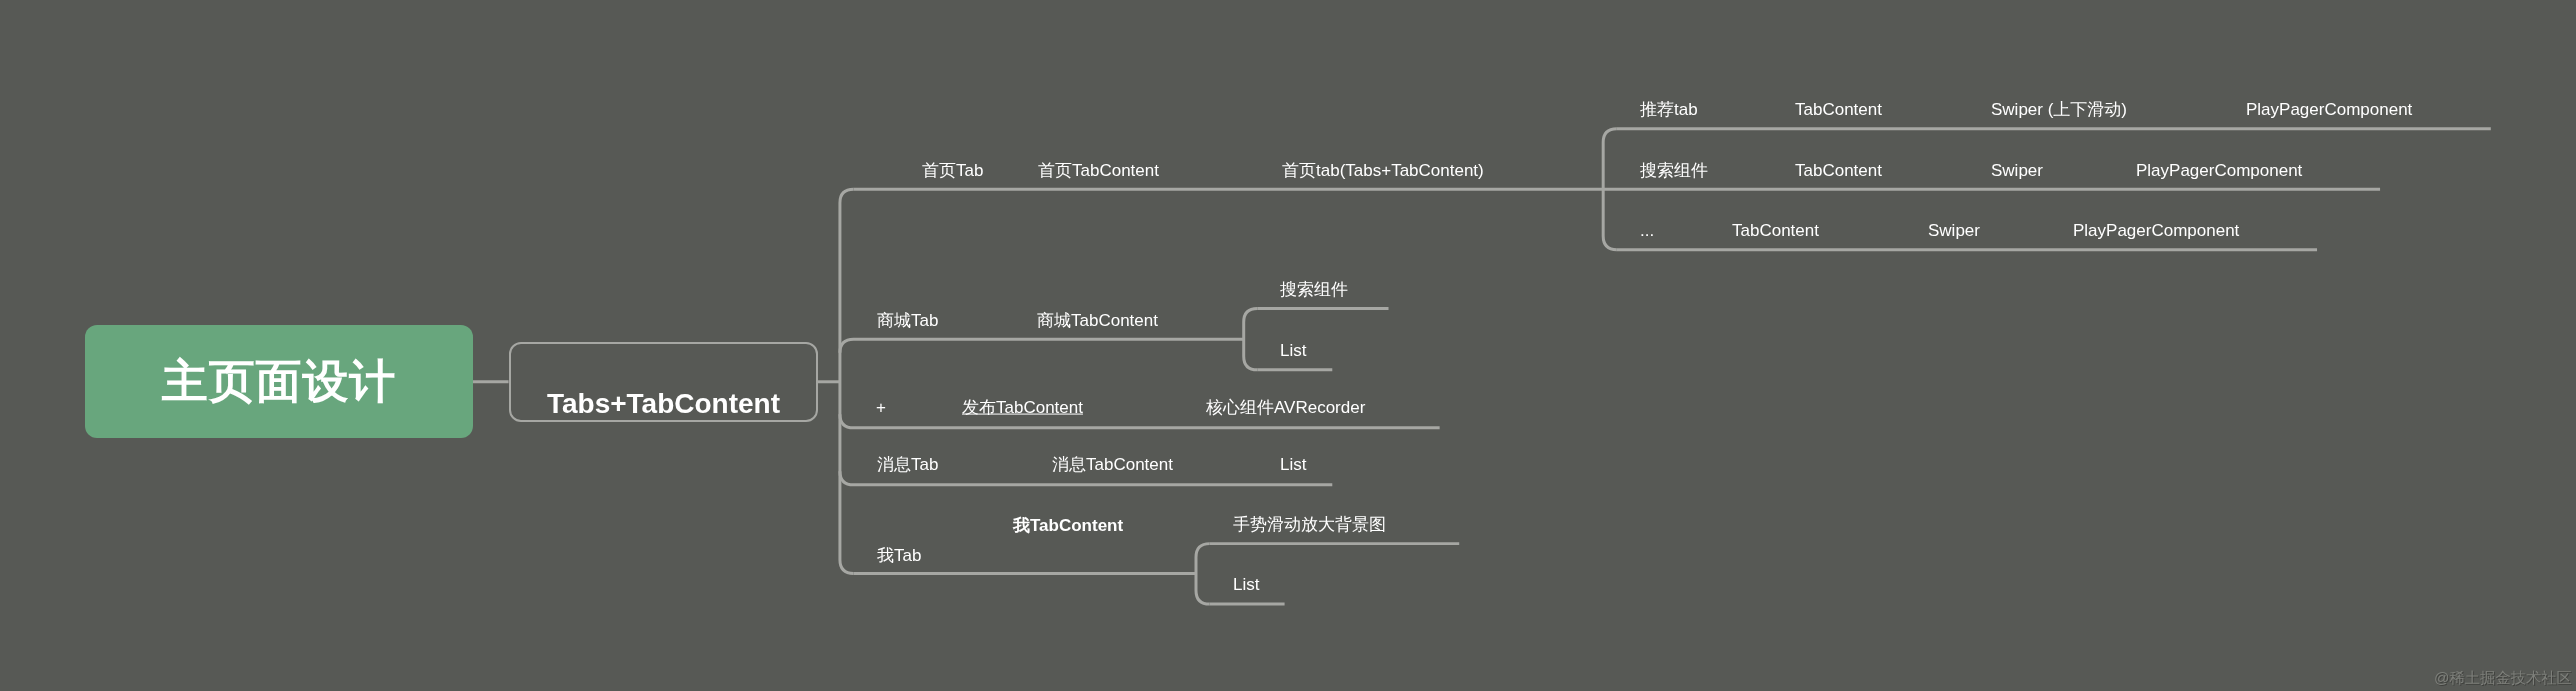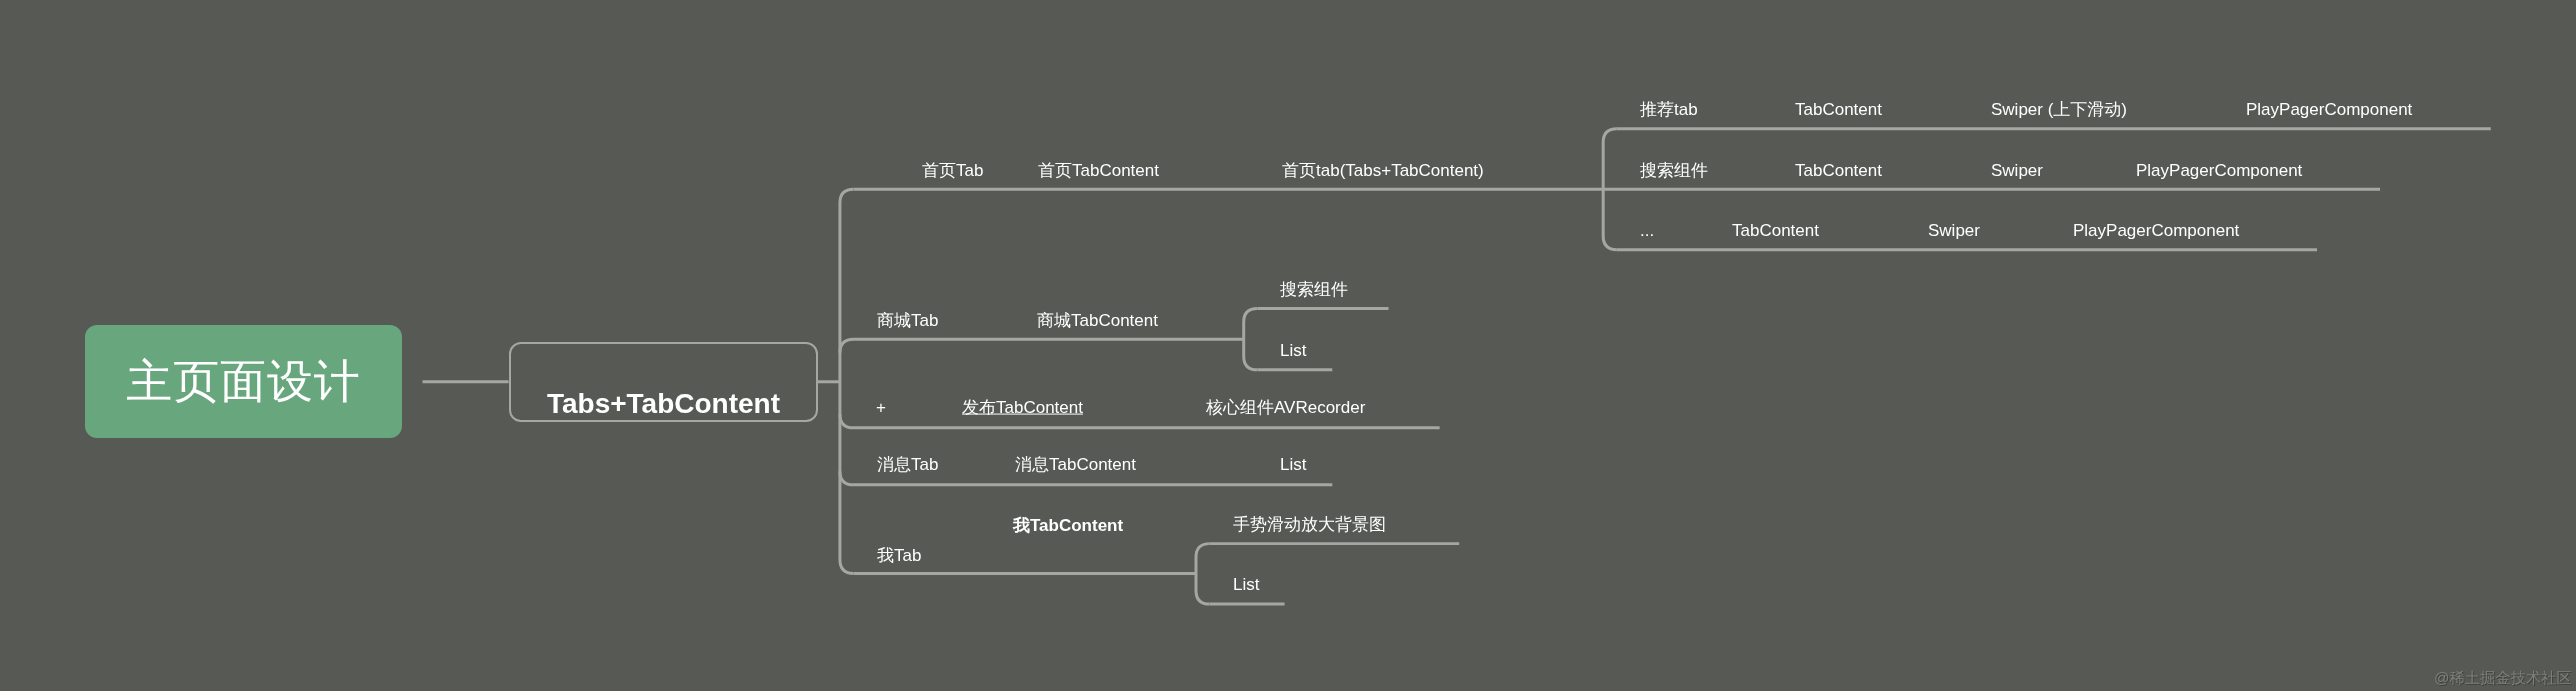--- a/index.html
+++ b/index.html
@@ -4,24 +4,24 @@
 <style>
   html, body { margin: 0; padding: 0; }
   body {
     width: 2576px; height: 692px; overflow: hidden;
     background: #575955; position: relative;
     font-family: "Liberation Sans", "DejaVu Sans", sans-serif;
   }
   #canvas { position: absolute; left: 0; top: 0; width: 2576px; height: 692px; }
   .lines { position: absolute; left: 0; top: 0; }
   .root-node {
-    position: absolute; left: 85px; top: 325px; width: 317px; height: 113px;
+    position: absolute; left: 85px; top: 325px; width: 388px; height: 113px;
     background: #68a67d; border-radius: 12px;
     display: flex; align-items: center; justify-content: center;
-    color: #ffffff; font-weight: normal; font-size: 46px; letter-spacing: 0.9px;
+    color: #ffffff; font-weight: bold; font-size: 46px; letter-spacing: 0.9px;
   }
   .main-node {
     position: absolute; left: 509px; top: 342px; width: 305px; height: 76px;
     border: 2.6px solid #a6a7a3; border-radius: 12px;
     display: flex; align-items: flex-end; justify-content: center;
     color: #ffffff; font-weight: bold; font-size: 28px;
   }
   .label {
     position: absolute; color: #ffffff; font-size: 17px; line-height: 1;
     white-space: nowrap; transform: translateY(-79%);
@@ -101,21 +101,21 @@
   <span class="label" style="left:877px; top:325px;">商城Tab</span>
   <span class="label" style="left:1037px; top:325px;">商城TabContent</span>
   <span class="label" style="left:1280px; top:294px;">搜索组件</span>
   <span class="label" style="left:1280px; top:355px;">List</span>
 
   <span class="label" style="left:876px; top:412px;">+</span>
   <span class="label" style="left:962px; top:412px;text-decoration:underline;">发布TabContent</span>
   <span class="label" style="left:1206px; top:412px;">核心组件AVRecorder</span>
 
   <span class="label" style="left:877px; top:469px;">消息Tab</span>
-  <span class="label" style="left:1015px; top:469px;text-align:right;">消息TabContent</span>
+  <span class="label" style="left:1052px; top:469px;text-align:right;">消息TabContent</span>
   <span class="label" style="left:1280px; top:469px;">List</span>
 
   <span class="label" style="left:877px; top:560px;">我Tab</span>
   <span class="label" style="left:1013px; top:530px;font-weight:bold;">我TabContent</span>
   <span class="label" style="left:1233px; top:529px;">手势滑动放大背景图</span>
   <span class="label" style="left:1233px; top:589px;">List</span>
 
   <div class="watermark">@稀土掘金技术社区</div>
 </div>
 

